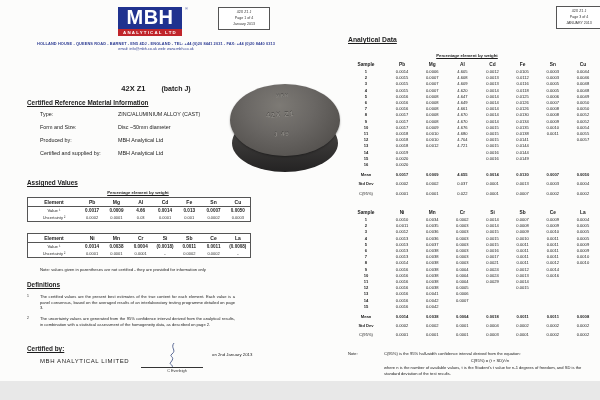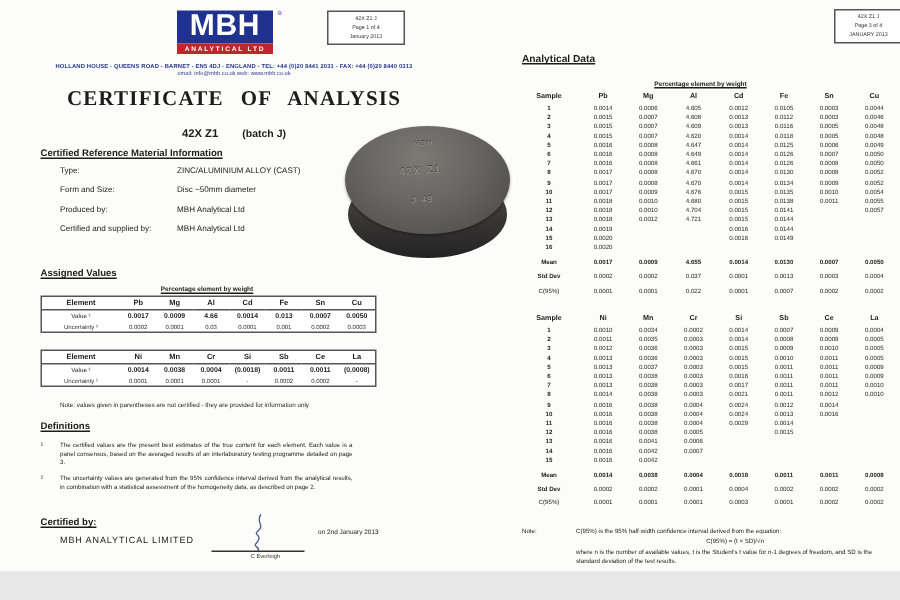--- a/index.html
+++ b/index.html
@@ -110,21 +110,20 @@
 
   <div class="logo">
     <div class="logo-main">MBH</div>
     <div class="logo-sub">ANALYTICAL LTD</div>
     <span class="logo-reg">®</span>
   </div>
 
   <div class="address">HOLLAND HOUSE - QUEENS ROAD - BARNET - EN5 4DJ - ENGLAND - TEL: +44 (0)20 8441 2031 - FAX: +44 (0)20 8440 0313</div>
   <div class="email-line">email: info@mbh.co.uk    web: www.mbh.co.uk</div>
 
-  <div class="title">CERTIFICATE OF ANALYSIS</div>
   <div class="subtitle">
     <span>42X Z1</span><span class="batch">(batch J)</span>
   </div>
 
   <div class="crm-h h-u">Certified Reference Material Information</div>
   <div class="crm-rows" id="crm-rows">
       <div class="crm-row">
         <span class="lbl">Type:</span>
         <span class="val">ZINC/ALUMINIUM ALLOY    (CAST)</span>
       </div>

